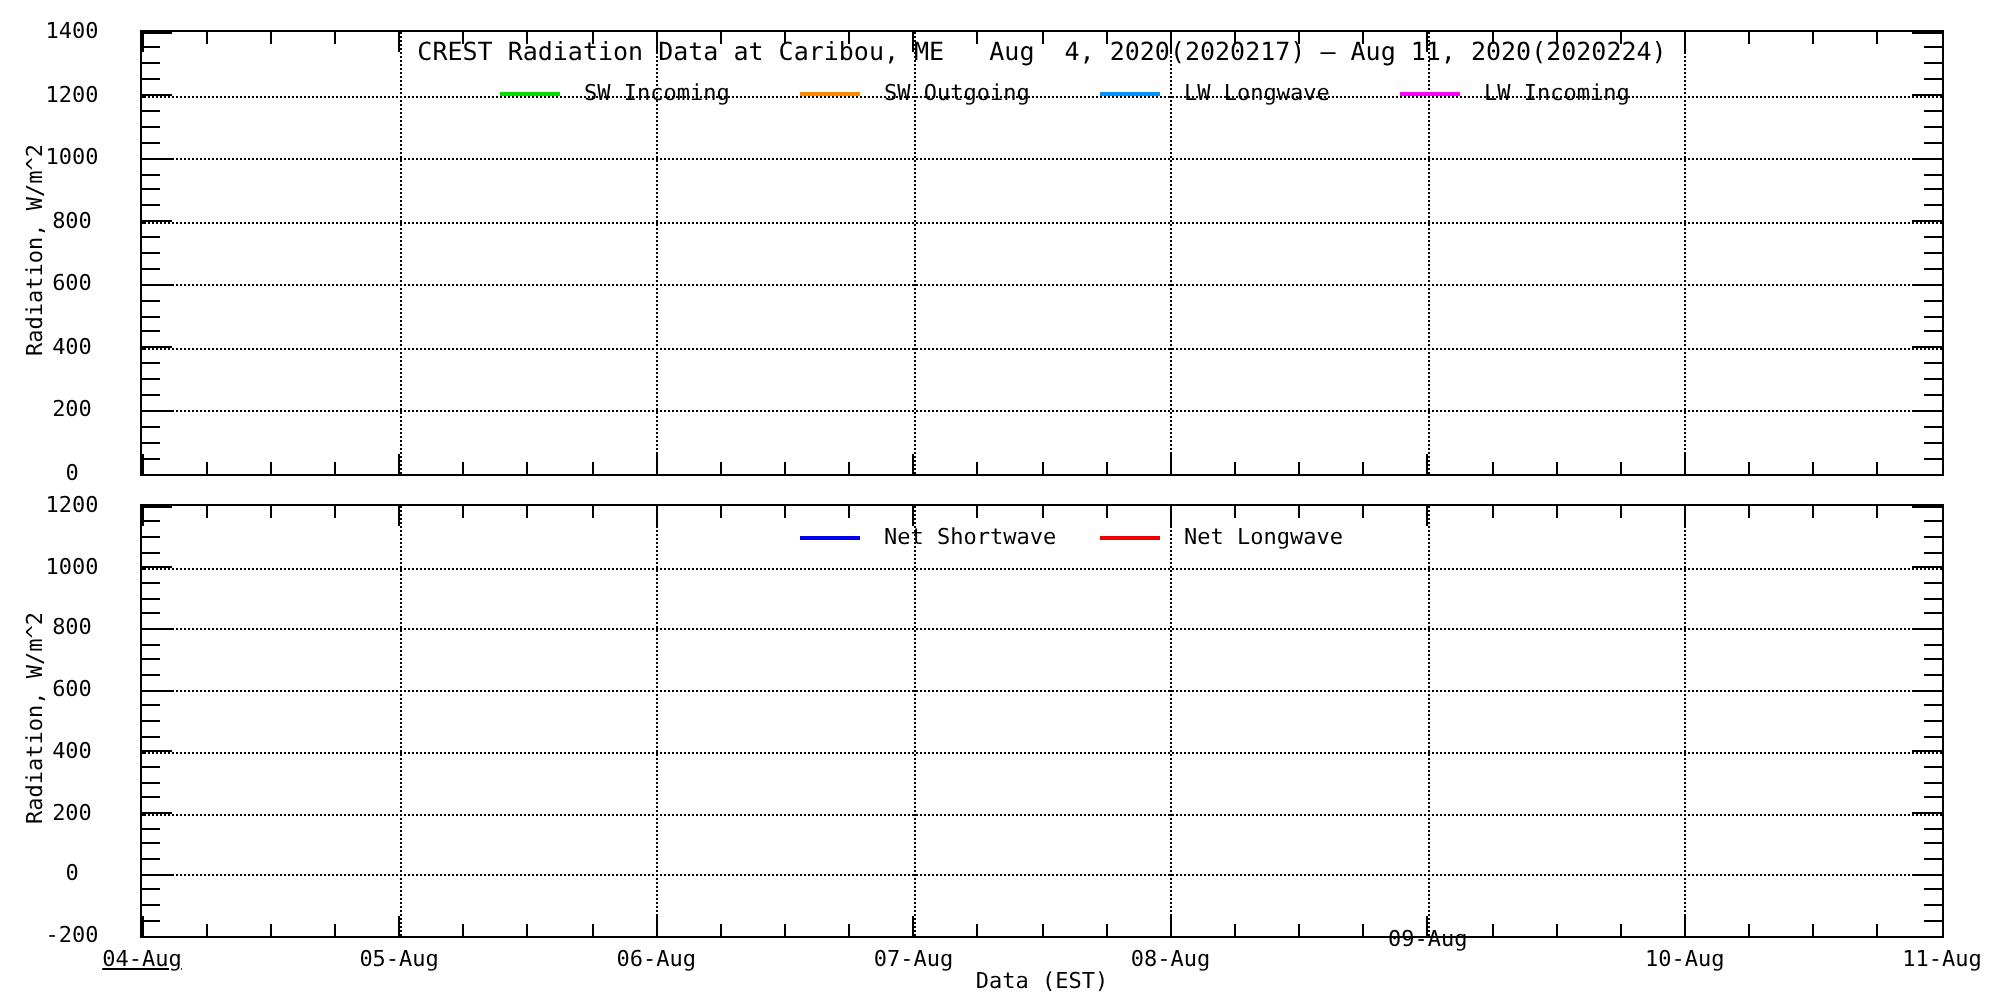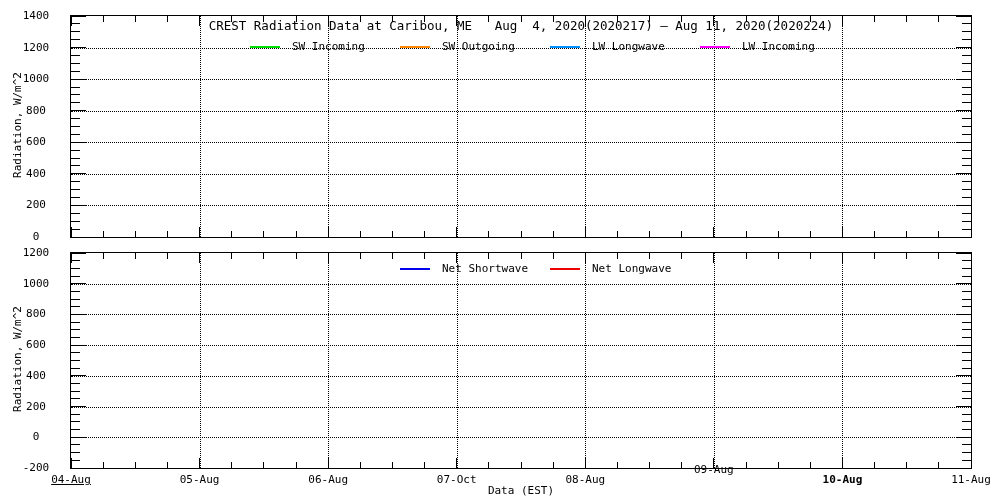--- a/index.html
+++ b/index.html
@@ -305,24 +305,24 @@
       <div class="tick" style="left: 803.071px; top: 0px; width: 1px; height: 6px;"></div>
       <div class="tick" style="left: 835.214px; top: 209px; width: 1px; height: 6px;"></div>
       <div class="tick" style="left: 835.214px; top: 0px; width: 1px; height: 6px;"></div>
       <div class="tick" style="left: 867.357px; top: 209px; width: 1px; height: 6px;"></div>
       <div class="tick" style="left: 867.357px; top: 0px; width: 1px; height: 6px;"></div>
       <div class="tick" style="left: 899.5px; top: 205px; width: 1px; height: 10px;"></div>
       <div class="tick" style="left: 899.5px; top: 0px; width: 1px; height: 10px;"></div>
       <div class="xlab" style="left: -30px; top: 221px; width: 60px; text-decoration: underline;">04-Aug</div>
       <div class="xlab" style="left: 98.5714px; top: 221px; width: 60px;">05-Aug</div>
       <div class="xlab" style="left: 227.143px; top: 221px; width: 60px;">06-Aug</div>
-      <div class="xlab" style="left: 355.714px; top: 221px; width: 60px;">07-Oct</div>
+      <div class="xlab" style="left: 355.714px; top: 221px; width: 60px;">07-Aug</div>
       <div class="xlab" style="left: 484.286px; top: 221px; width: 60px;">08-Aug</div>
       <div class="xlab" style="left: 612.857px; top: 211px; width: 60px;">09-Aug</div>
-      <div class="xlab" style="left: 741.429px; top: 221px; width: 60px; font-weight: bold;">10-Aug</div>
+      <div class="xlab" style="left: 741.429px; top: 221px; width: 60px;">10-Aug</div>
       <div class="xlab" style="left: 870px; top: 221px; width: 60px;">11-Aug</div>
       <div class="legend-line" style="left: 329px; top: 15px; width: 30px; background: rgb(0, 0, 238);"></div>
       <div class="legend-label" style="left: 371px; top: 9px;">Net Shortwave</div>
       <div class="legend-line" style="left: 479px; top: 15px; width: 30px; background: rgb(238, 0, 0);"></div>
       <div class="legend-label" style="left: 521px; top: 9px;">Net Longwave</div>
     </div>
 
   <div class="axis-title-y" style="left:11px; top:72px;">Radiation, W/m^2</div>
 
   <div class="axis-title-y" style="left:11px; top:306px;">Radiation, W/m^2</div>

